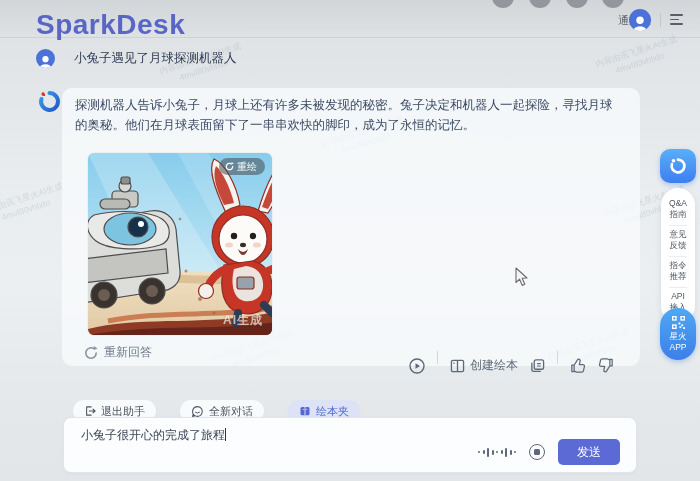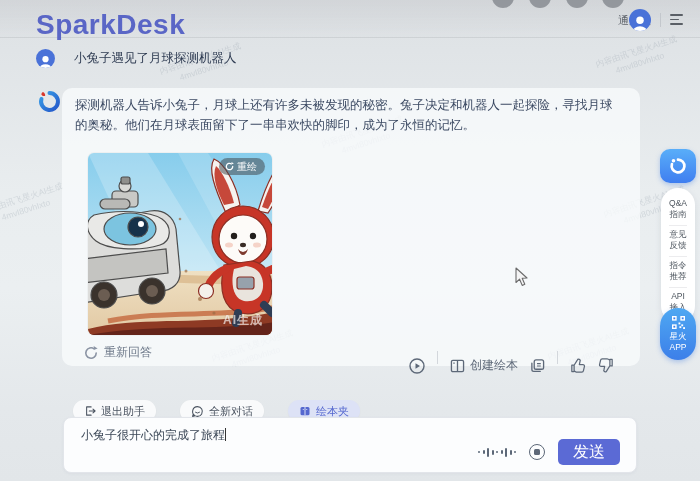--- a/index.html
+++ b/index.html
@@ -67,21 +67,21 @@
   .composer-text { position:absolute; left:17px; top:9px; font-size:12px; color:#3a4656; }
   .caret { display:inline-block; width:1px; height:13px; background:#333; vertical-align:-2px;
     animation:blink 1s steps(1) infinite; }
   @keyframes blink { 50% { opacity:0; } }
   .composer-controls { position:absolute; right:16px; bottom:7px; display:flex; align-items:center; gap:13px; }
   .waveform { display:flex; align-items:center; gap:2.5px; height:14px; cursor:pointer; }
   .waveform i { display:block; width:2px; border-radius:1px; background:#5d6878; }
   .record-btn { width:16px; height:16px; border:1.6px solid #5d6878; border-radius:50%;
     display:flex; align-items:center; justify-content:center; cursor:pointer; }
   .record-btn i { display:block; width:6px; height:6px; background:#5d6878; border-radius:1.5px; }
-  .send-btn { width:62px; height:26px; background:#5b6ad5; color:#fff; font-size:16px;
+  .send-btn { width:62px; height:26px; background:#5b6ad5; color:#fff; font-size:12px;
     border:none; border-radius:5px; cursor:pointer; display:flex; align-items:center; justify-content:center; }
 
   
   .side-spark { position:absolute; left:660px; top:149px; width:36px; height:34px; border-radius:10px;
     background:linear-gradient(180deg,#59aef9,#3f7ef0); box-shadow:0 2px 5px rgba(60,120,220,.35);
     display:flex; align-items:center; justify-content:center; cursor:pointer; }
   .side-panel { position:absolute; left:661px; top:188px; width:34px; background:#fff;
     border-radius:17px; box-shadow:0 2px 6px rgba(120,130,150,.18); padding:7px 0 5px; }
   .side-item { font-size:8.5px; color:#4e565f; text-align:center; line-height:1.3;
     padding:3px 0 5px; cursor:pointer; }

